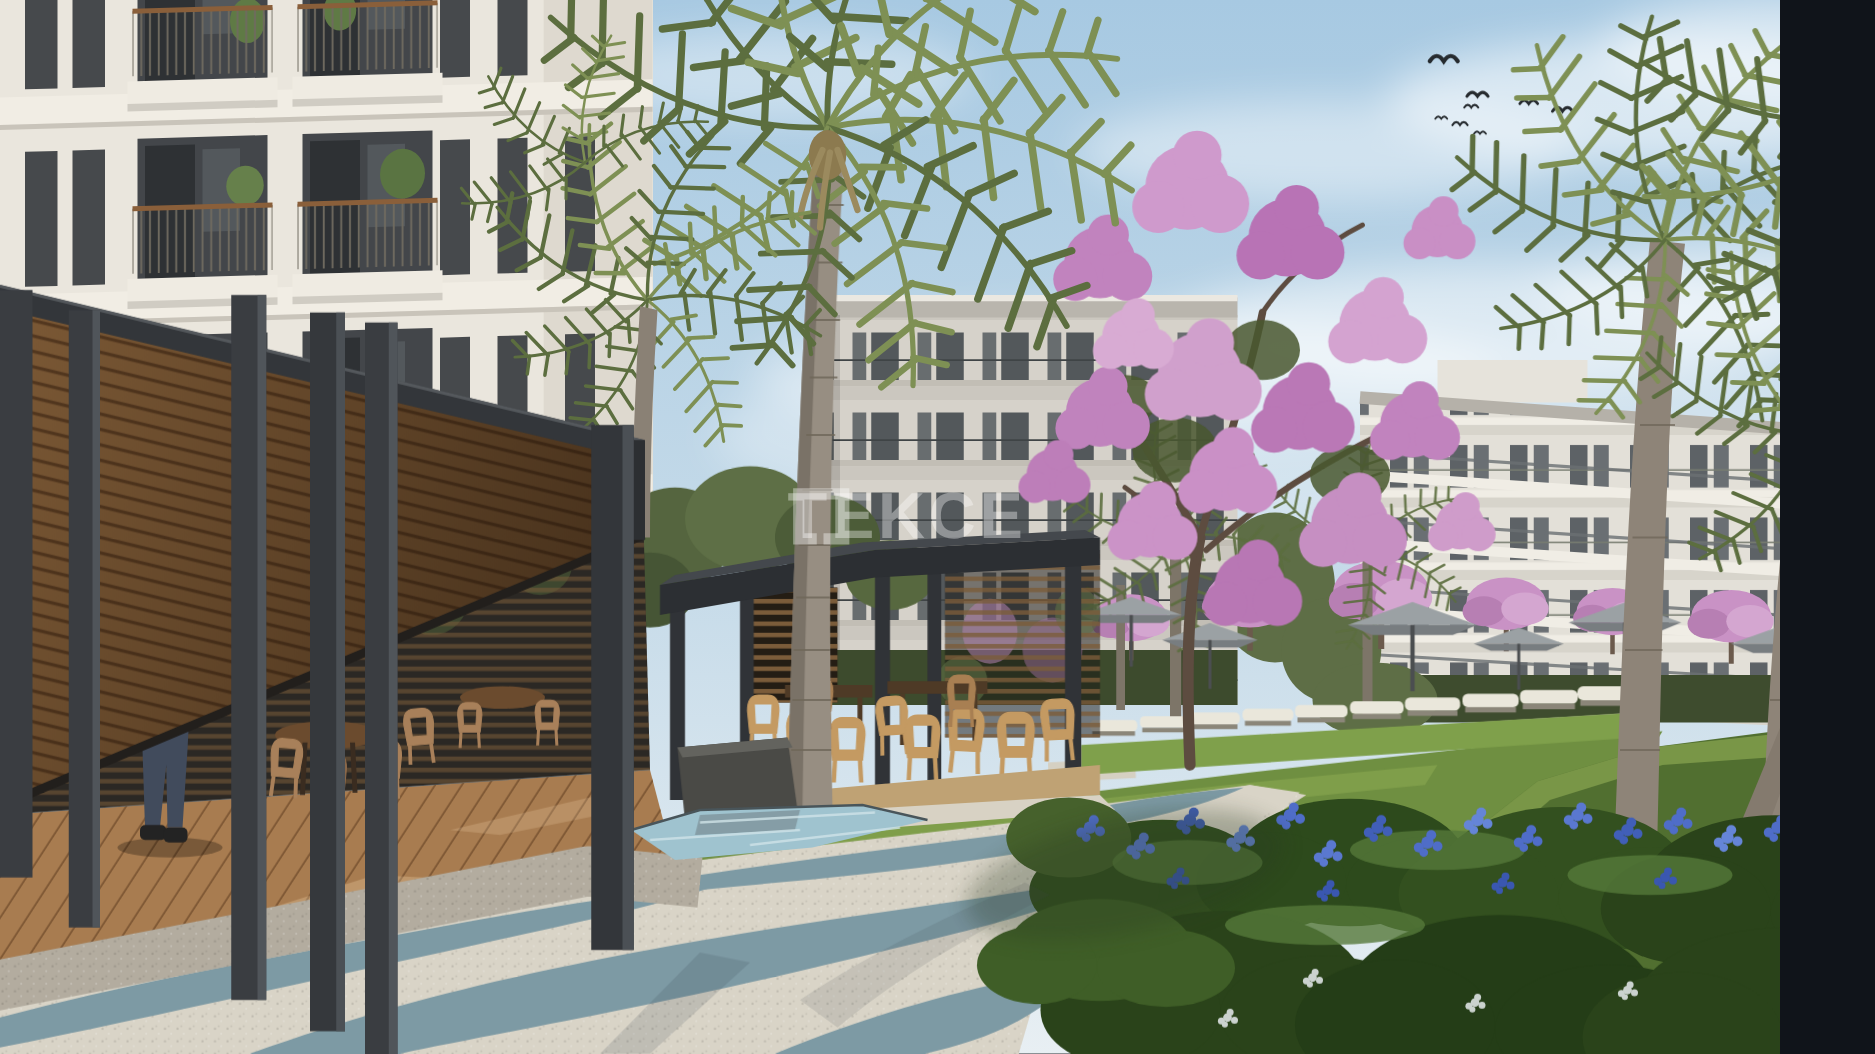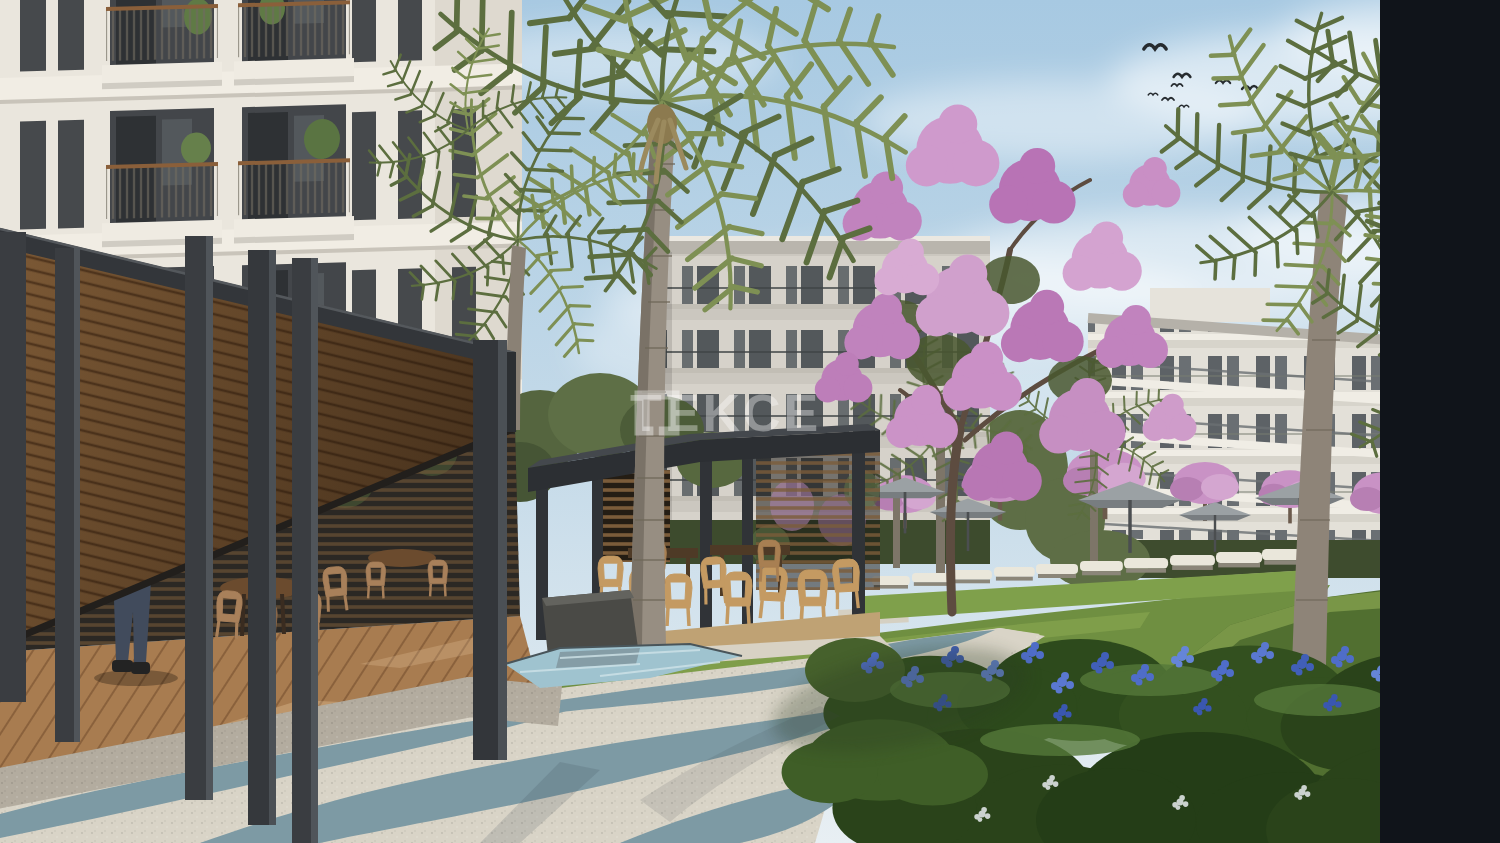--- a/index.html
+++ b/index.html
@@ -1,16 +1,16 @@
 <!DOCTYPE html>
 <html><head>
 <meta charset="utf-8">
 <style>
   html,body{margin:0;padding:0;background:#10141a;}
-  .stage{position:relative;width:1380px;height:843px;overflow:hidden;font-family:"Liberation Sans",sans-serif;}
+  .stage{position:relative;width:1380px;height:843px;overflow:hidden;font-family:"Liberation Sans",sans-serif;padding-left:44px;}
   .stage svg{position:absolute;left:0;top:0;display:block;}
   .watermark{position:absolute;left:630px;top:386px;display:flex;align-items:center;gap:14px;pointer-events:none;}
   .watermark .wm-logo{width:54px;height:54px;opacity:.38;}
   .watermark .wm-text{font-size:52px;font-weight:bold;letter-spacing:3px;color:rgba(255,255,255,.36);line-height:54px;}
 </style>
 </head>
 <body>
 
 <div class="stage">
 <svg width="1500" height="843" viewBox="0 0 1500 843">

